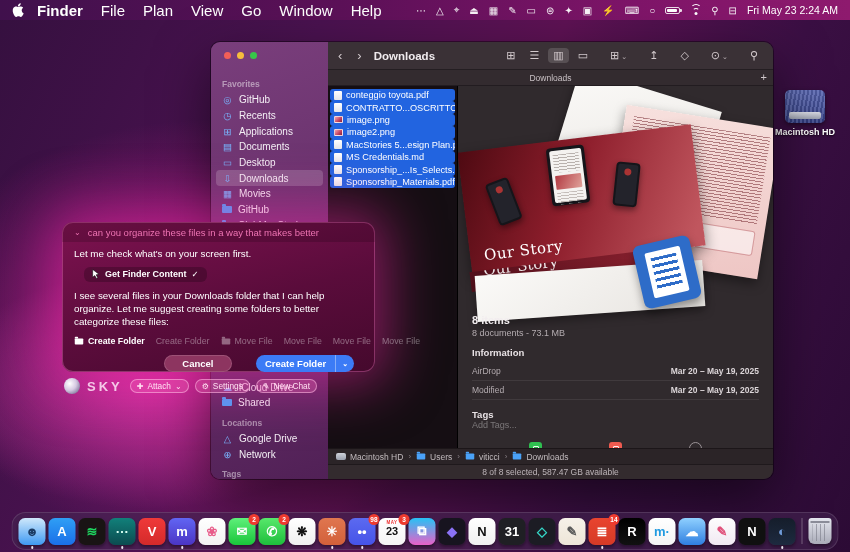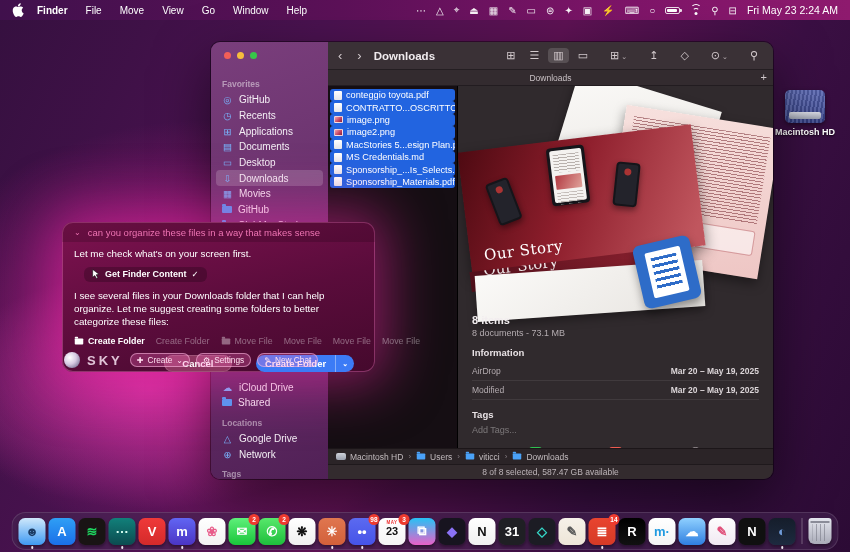--- a/index.html
+++ b/index.html
@@ -9,21 +9,21 @@
       radial-gradient(420px 300px at 205px 330px, rgba(244,39,166,.62), rgba(244,39,166,0) 70%),
       radial-gradient(300px 170px at 150px 390px, rgba(255,80,200,.55), rgba(255,80,200,0) 70%),
       linear-gradient(115deg,#35103f 0%,#4a1250 30%,#5e1254 52%,#3a0f43 74%,#2c0b35 100%);
     color:#fff}
 
   
   .menubar{position:absolute;top:0;left:0;right:0;height:20px;display:flex;align-items:center;
     padding:0 12px;background:linear-gradient(90deg,#40104c,#5c1158 40%,#7f1569 75%,#8e1a6e)}
   .applewrap{display:flex;align-items:center;margin-right:4px}
   #menu-items{display:flex}
-  .mi{padding:0 9px;font-size:10px;color:#fff}
+  .mi{padding:0 9px;font-size:15px;color:#fff}
   .mi.bold{font-weight:700}
   .mright{margin-left:auto;display:flex;align-items:center;gap:10px}
   .sic{font-size:10px;color:#fff;opacity:.95}
   .batt{width:15px;height:7px;border:1px solid rgba(255,255,255,.85);border-radius:2px;position:relative}
   .batt::before{content:"";position:absolute;left:1px;top:1px;bottom:1px;width:10px;background:#fff;border-radius:1px}
   .batt::after{content:"";position:absolute;right:-3px;top:1.5px;width:2px;height:3px;background:rgba(255,255,255,.85);border-radius:0 1px 1px 0}
   .wifi{width:11px;height:9px;position:relative}
   .wifi i{position:absolute;left:50%;bottom:0;transform:translateX(-50%);border:1.3px solid #fff;
     border-color:#fff transparent transparent transparent;border-radius:50%}
   .wifi .w1{width:11px;height:11px}.wifi .w2{width:7px;height:7px}.wifi .w3{width:3px;height:3px;background:#fff;border:none;border-radius:50%}
@@ -106,21 +106,21 @@
   .bd-page{width:36px;height:46px;background:#fff;border-radius:2px;padding:6px 5px}
   .bd-lines{height:100%;background:repeating-linear-gradient(to bottom,#2e6cc8 0 3px,transparent 3px 7px)}
 
   .info{position:absolute;left:14px;right:14px;top:228px}
   .items-count{font-size:11px;font-weight:700;color:#f2edef}
   .items-sub{font-size:9px;color:#b4acb0;margin-top:2px}
   .sec-label{font-size:9.5px;font-weight:700;color:#e8e2e5;margin-top:9px}
   #info-rows{margin-top:4px}
   .inforow{display:flex;justify-content:space-between;font-size:8.5px;color:#b4acb0;padding:4px 0;border-bottom:1px solid rgba(255,255,255,.08)}
   .inforow .v{color:#dcd6d9;font-weight:700}
-  .addtags{font-size:9px;color:rgba(255,255,255,.35);margin-top:5px}
+  .addtags{font-size:9px;color:rgba(255,255,255,.35);}
   .qa{display:flex;gap:26px;justify-content:center;margin-top:12px;text-align:center}
   .qa-item{width:54px;font-size:7.5px;line-height:1.2;color:#b4acb0}
   .qa-ic{width:13px;height:13px;border-radius:3px;margin:0 auto 3px;position:relative}
   .qa-green{background:#2fc050}.qa-red{background:#ef5b50}
   .qa-green::after,.qa-red::after{content:"";position:absolute;inset:3.5px;border:1px solid rgba(255,255,255,.9);border-radius:1px}
   .qa-more{background:none;border:1px solid #9a9296;border-radius:50%;color:#b4acb0;font-size:8px;line-height:11px}
 
   .pathbar{height:16px;flex:none;background:#2b2427;border-top:1px solid #1c1619;display:flex;align-items:center;gap:5px;
     padding:0 8px;font-size:8.5px;color:#c2bbbe;white-space:nowrap}
   .psep{color:#837c80;font-size:8px}
@@ -150,21 +150,21 @@
   .plabel{color:rgba(255,255,255,.45)}
   .pvalue{font-weight:700}
   .btnrow{display:flex;justify-content:flex-end;align-items:center;gap:24px;margin-top:9px;padding-right:9px}
   .cancel{width:68px;height:17px;border-radius:9px;background:#8d3560;box-shadow:inset 0 0 0 1px rgba(255,255,255,.14);
     display:flex;align-items:center;justify-content:center;font-size:9.5px;font-weight:600}
   .create{height:17px;border-radius:9px;background:#3c7bf6;display:flex;align-items:center;font-size:9.5px;font-weight:600;overflow:hidden}
   .create .lbl{padding:0 9px}
   .create .dvd{width:1px;height:100%;background:rgba(255,255,255,.38)}
   .create .ch{padding:0 6px;font-size:7px}
 
-  .skybar{position:absolute;left:64px;top:352px;display:flex;align-items:center;gap:7px;z-index:31}
+  .skybar{position:absolute;left:64px;top:378px;display:flex;align-items:center;gap:7px;z-index:31}
   .skylogo{width:16px;height:16px;border-radius:50%;
     background:radial-gradient(circle at 35% 35%,#fff,#d6c9e2 45%,#8f86a8 75%,#6c6488)}
   .skyname{font-size:13px;letter-spacing:3px;font-weight:700;color:rgba(255,235,250,.82)}
   .pill{height:14px;padding:0 7px;border-radius:8px;display:flex;align-items:center;gap:4px;font-size:8.3px;color:#ffe0f1;
     background:rgba(255,110,195,.28);box-shadow:inset 0 0 0 1px rgba(255,190,228,.55);white-space:nowrap}
   .pill .ic{font-size:8px}
 
   
   .dock{position:absolute;left:50%;transform:translateX(-50%);bottom:2px;height:38px;z-index:40;
     background:rgba(70,38,82,.55);border-radius:14px;display:flex;align-items:center;gap:3px;padding:4px 7px;
@@ -187,21 +187,21 @@
 
 <div class="menubar">
   <span class="applewrap">
     <svg width="12" height="14" viewBox="0 0 14 17">
         <path fill="#fff" d="M11.5 9c0-2 1.6-3 1.7-3.1-.9-1.4-2.4-1.6-2.9-1.6-1.2-.1-2.4.7-3 .7-.6 0-1.6-.7-2.6-.7C3.3 4.3 2 5 1.3 6.2-.2 8.8.9 12.7 2.3 14.8c.7 1 1.5 2.2 2.6 2.1 1-.1 1.4-.7 2.7-.7s1.6.7 2.7.7c1.1 0 1.8-1 2.5-2 .8-1.2 1.1-2.3 1.1-2.4-.1 0-2.3-.9-2.4-3.5zM9.4 2.9c.6-.7 1-1.7.9-2.7-.9 0-1.9.6-2.5 1.3-.5.6-1 1.6-.9 2.6 1 .1 1.9-.5 2.5-1.2z"></path>
       </svg>
   </span>
   <div id="menu-items">
       <div class="mi bold">Finder</div>
       <div class="mi">File</div>
-      <div class="mi">Move</div>
+      <div class="mi">Plan</div>
       <div class="mi">View</div>
       <div class="mi">Go</div>
       <div class="mi">Window</div>
       <div class="mi">Help</div>
     </div>
   <div class="mright">
     <div id="menu-status" style="display:flex;align-items:center;gap:10px">
         <span class="sic">⋯</span>
         <span class="sic">△</span>
         <span class="sic">⌖</span>
@@ -446,21 +446,21 @@
       </div>
     <div class="statusbar">
       <span>8 of 8 selected, 587.47 GB available</span>
     </div>
   </div>
 </div>
 
 <div class="skypanel">
   <div class="qstrip">
     <span class="qchev">⌄</span>
-    <span>can you organize these files in a way that makes sense</span>
+    <span>can you organize these files in a way that makes better</span>
   </div>
   <div class="pbody">
     <div class="msg">Let me check what's on your screen first.</div>
     <div class="toolpill">
       <svg width="8" height="10" viewBox="0 0 9 12">
           <path fill="#fff" stroke="#000" stroke-width=".6" d="M.5.5 8 6.4 4.6 7l2 3.4-1.5.9L3 7.9.5 9.9z"></path>
         </svg>
       <span>Get Finder Content</span>
       <span class="check">✓</span>
     </div>
@@ -497,21 +497,21 @@
     </div>
   </div>
 </div>
 
 <div class="skybar">
   <div class="skylogo"></div>
   <div class="skyname">SKY</div>
   <div id="pills" style="display:flex;gap:6px">
       <div class="pill">
         <span class="ic">✚</span>
-        <span>Create</span>
+        <span>Attach</span>
         <span class="ic">⌄</span>
       </div>
       <div class="pill">
         <span class="ic">⚙</span>
         <span>Settings</span>
       </div>
       <div class="pill">
         <span class="ic">✎</span>
         <span>New Chat</span>
       </div>

